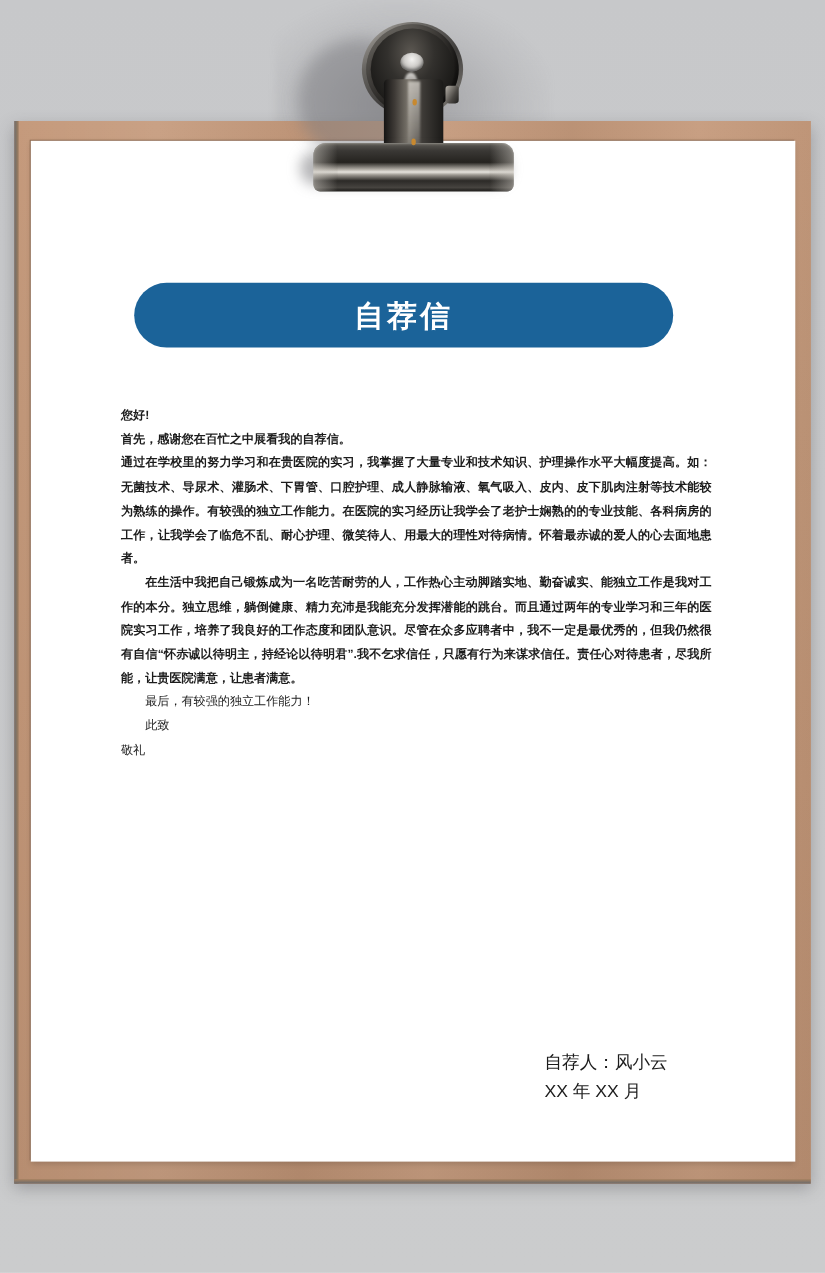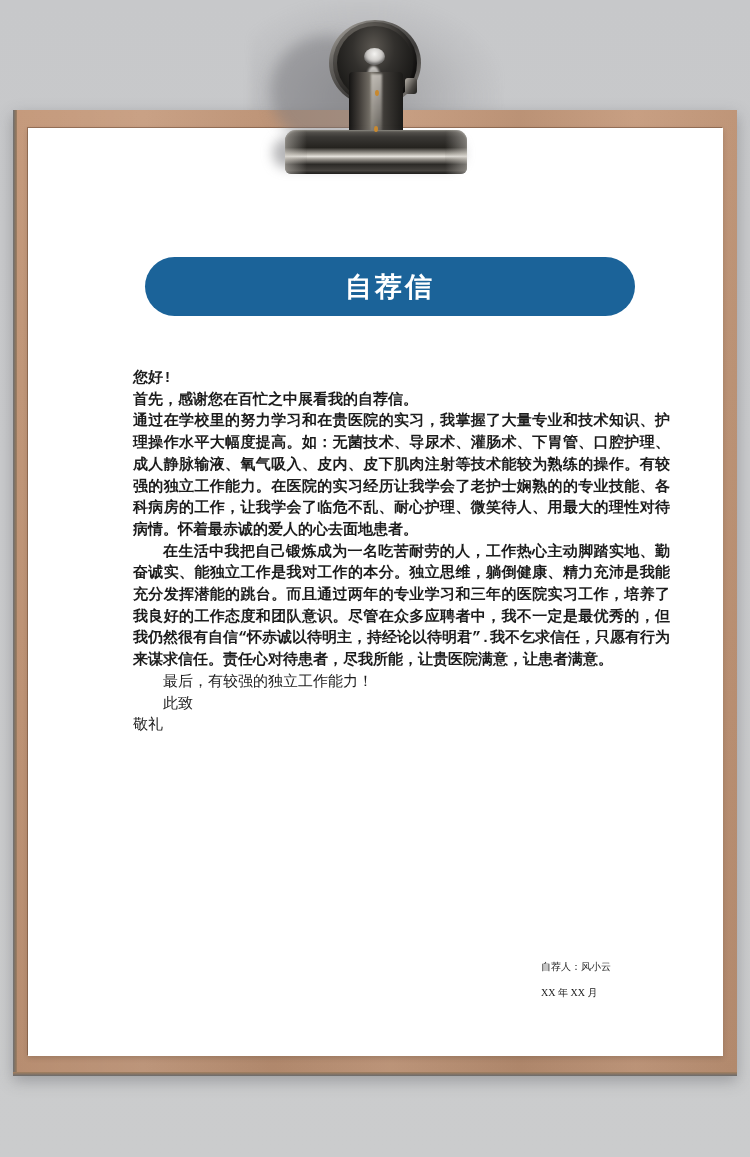--- a/index.html
+++ b/index.html
@@ -237,21 +237,20 @@
   .clip-dot.a { left: 96px; top: 68px; }
   .clip-dot.b { left: 95px; top: 104px; }
 
   
   #doc {
     position: absolute;
     left: 28px;
     top: 128px;
     width: 695px;
     height: 928px;
-    margin-left: 23px;
   }
 
   #title-banner {
     position: absolute;
     left: 94px;
     top: 129px;
     width: 490px;
     height: 59px;
     border-radius: 30px;
     background: #1b6399;
@@ -266,42 +265,42 @@
     letter-spacing: 3px;
     font-family: "Liberation Sans", "DejaVu Sans", sans-serif;
   }
 
   #letter-body {
     position: absolute;
     left: 82px;
     top: 240px;
     width: 537px;
     color: #1c1c1c;
-    font-size: 15px;
+    font-size: 11px;
     line-height: 21.7px;
-    font-family: Liberation Mono, monospace;
+    font-family: Liberation Sans, sans-serif;
     text-align: justify;
     text-justify: inter-ideograph;
   }
   .para {
     margin: 0;
     font-weight: bold;
   }
   .para.indent { text-indent: 2em; }
   .para.plain { font-weight: normal; }
 
   #signature {
     position: absolute;
-    left: 490px;
+    left: 467px;
     top: 826px;
     width: 200px;
     color: #1c1c1c;
-    font-size: 10px;
+    font-size: 16px;
     line-height: 26px;
-    font-family: Liberation Serif, serif;
+    font-family: Liberation Sans, sans-serif;
   }
   .sig-line { white-space: nowrap; }
 </style>
 </head>
 <body>
 
 <div id="scene">
 
   <div id="wall-shadow"></div>
 

